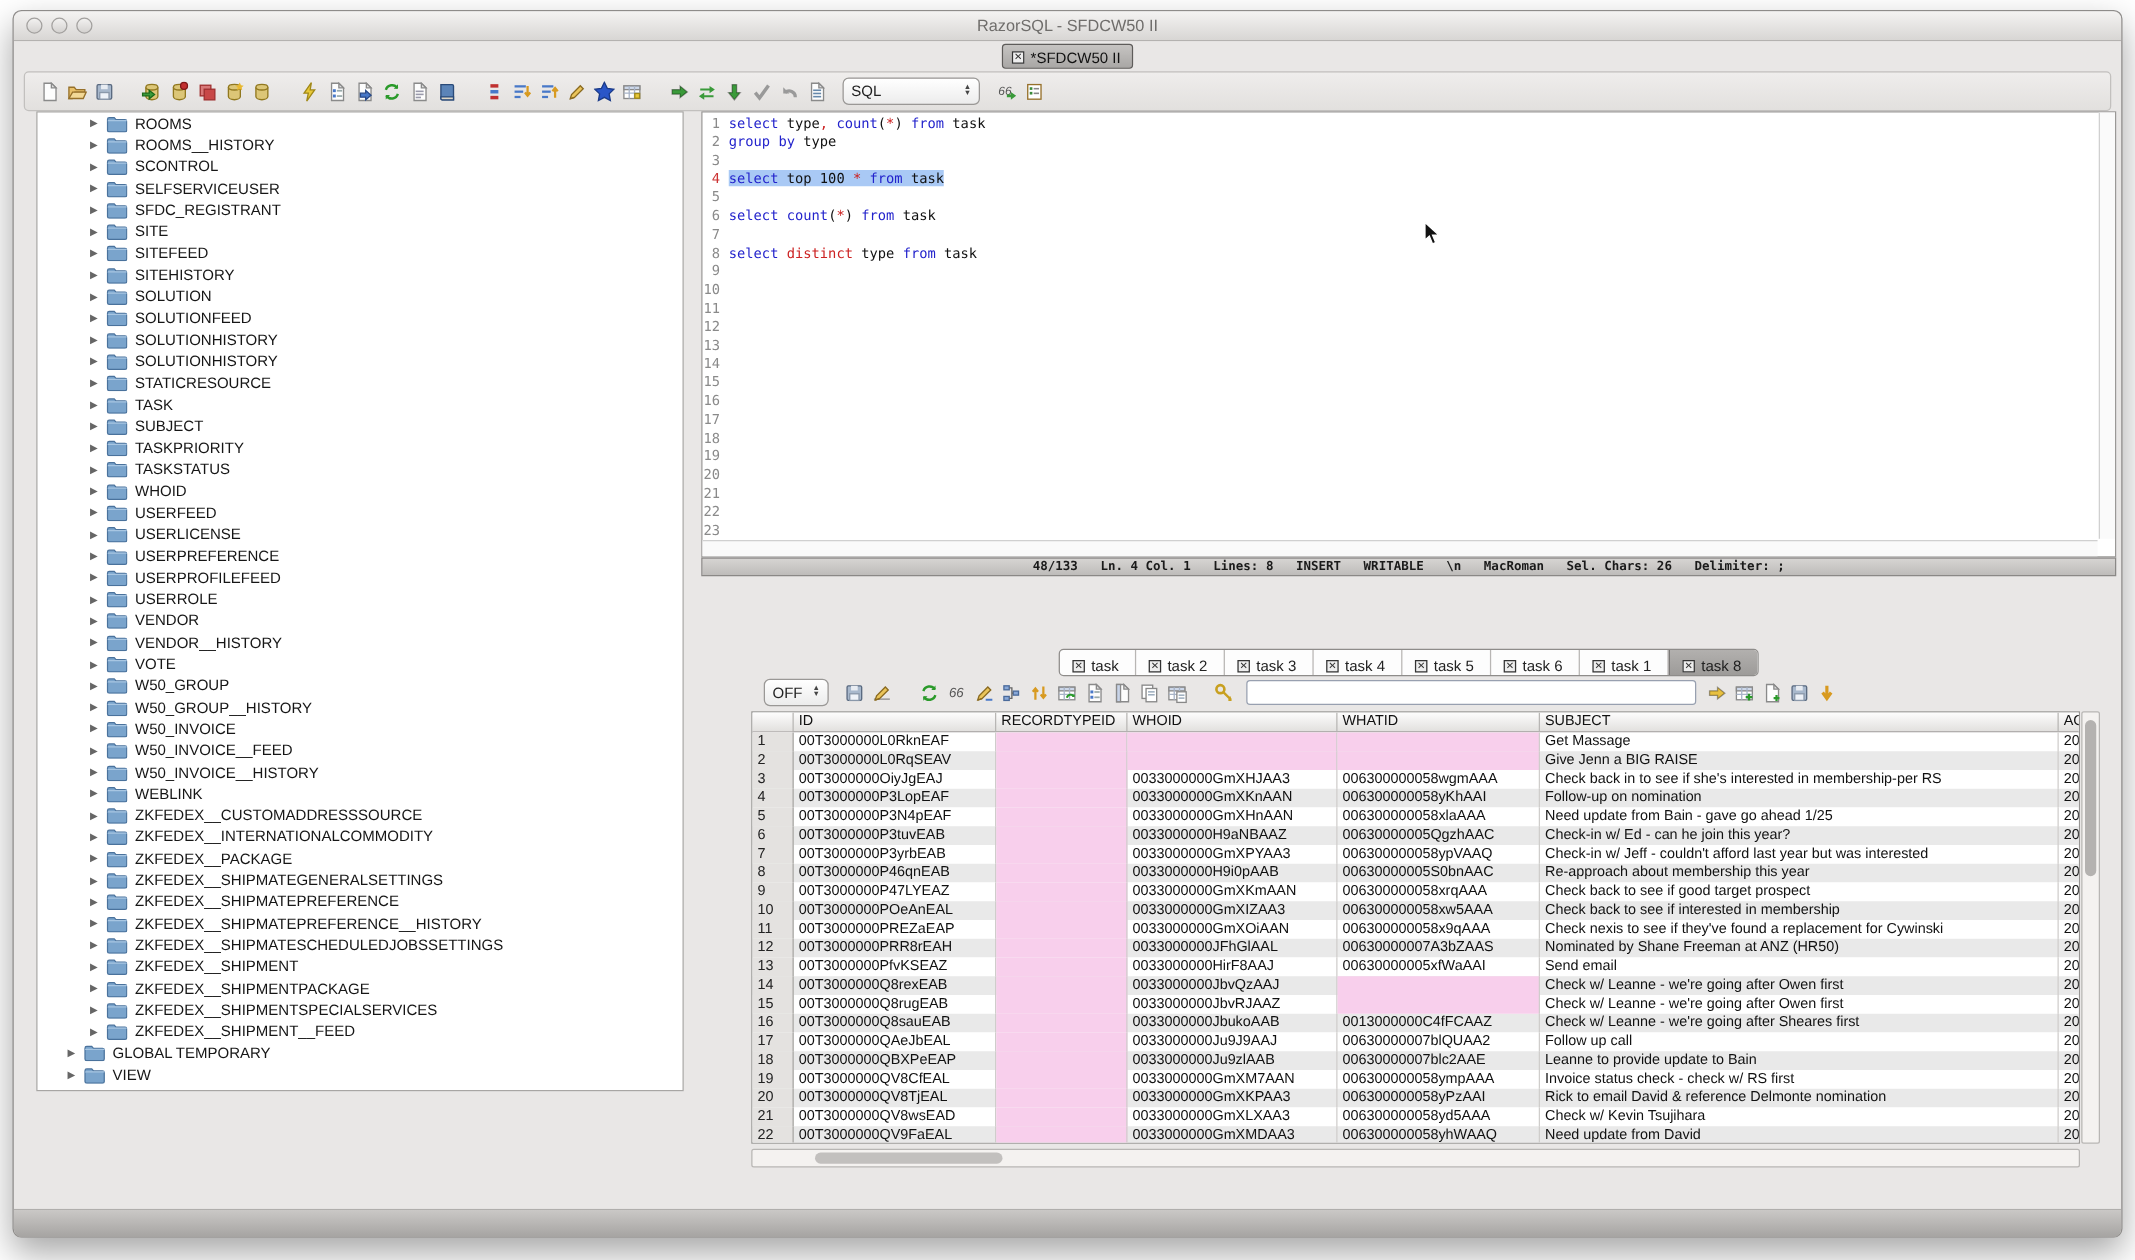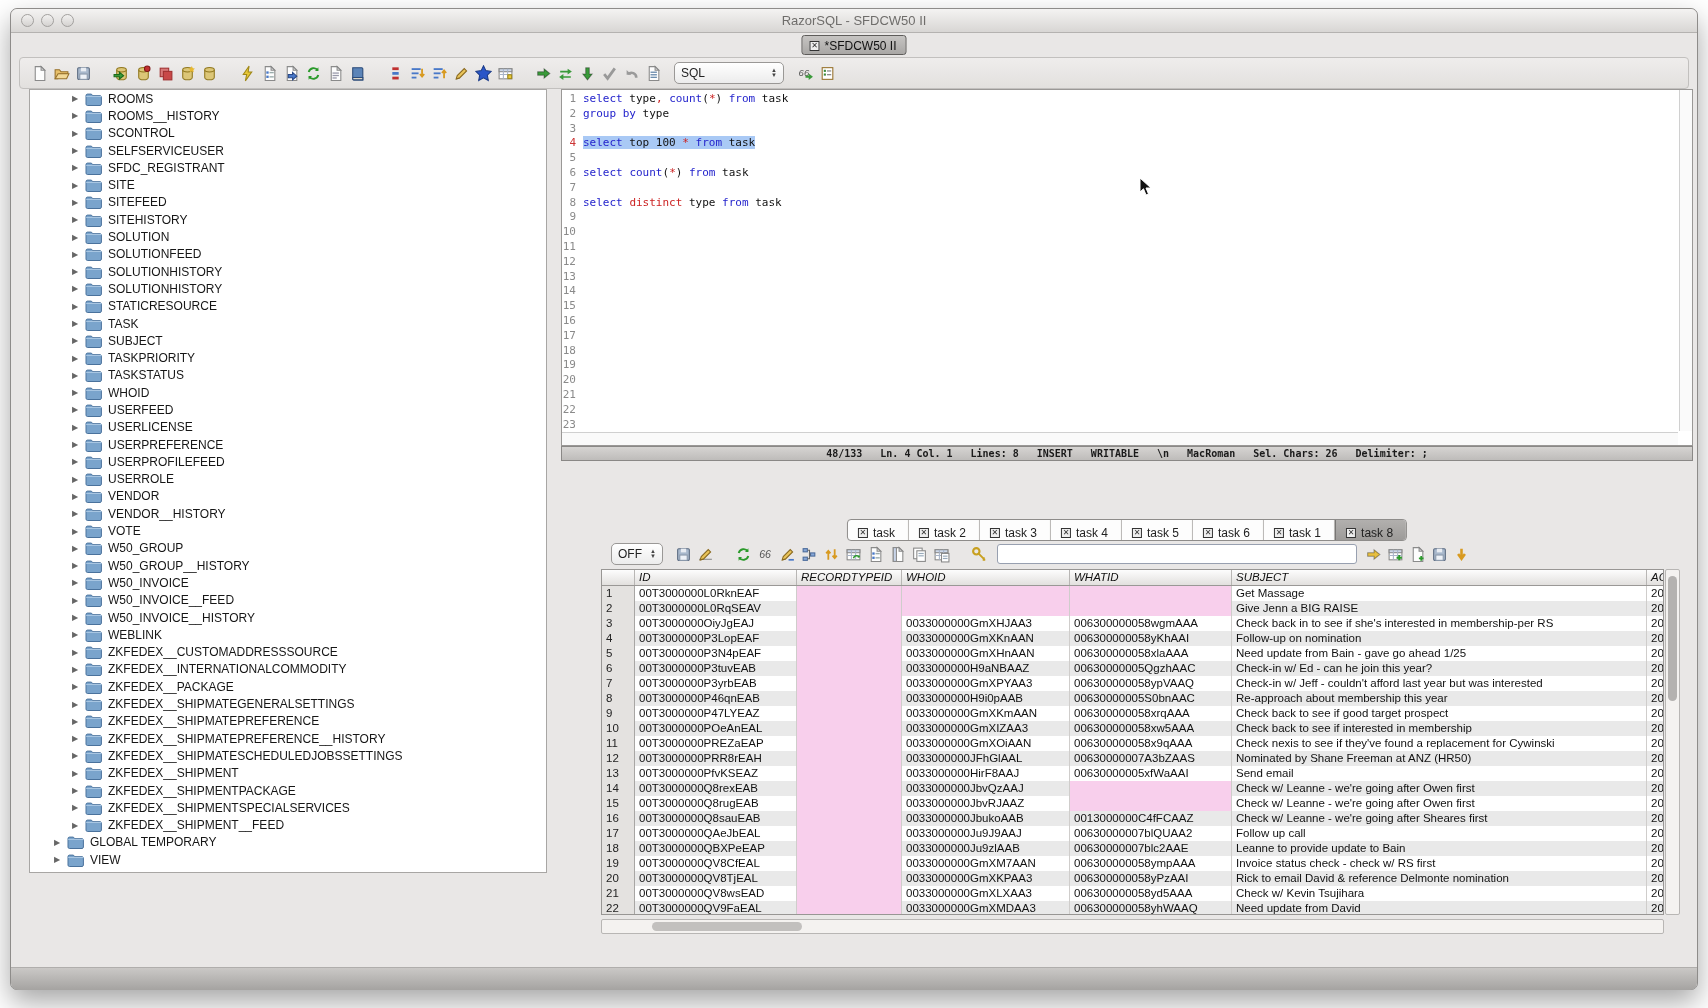--- a/index.html
+++ b/index.html
@@ -72,21 +72,21 @@
   .rtab:last-child { border-right:none; }
   .rtab.active { background:linear-gradient(#b2b0ae,#9b9997); border-left:1px solid #706e6c; }
   .rtoolbar { position:absolute; left:40px; top:452px; right:10px; height:26px;
     display:flex; align-items:center; }
   .search { width:360px; height:20px; background:#fff; border:1px solid #98a0b0;
     border-radius:3px; margin:0 6px; font-size:12px; padding:0 5px; }
   
   .grid-wrap { position:absolute; left:40px; top:480px; width:1063px; height:346px;
     border:1px solid #989694; background:#fff; overflow:hidden; }
   .gh { display:flex; height:16px; background:linear-gradient(#fdfdfd,#e2e0de);
-    border-bottom:1px solid #9a9896; font-size:11.5px; color:#111;font-style:italic; }
+    border-bottom:1px solid #9a9896; font-size:11.5px; color:#111; }
   .gh .c { padding:1px 0 0 4px; border-right:1px solid #b8b6b4; overflow:hidden;
     white-space:nowrap; flex:none; }
   .gr { display:flex; height:15px; font-size:11.5px; color:#111; background:#fff; }
   .gr.alt { background:#e9e9e9; }
   .gr .c { padding:0.5px 0 0 4px; border-right:1px solid #cfcdcb; overflow:hidden;
     white-space:nowrap; flex:none; }
   .gr .c.null { background:#f8cfec; }
   .gr .rn { background:#e4e2e0; border-right:1px solid #a8a6a4; color:#222; }
   .gh .rn { background:linear-gradient(#fdfdfd,#e2e0de); }
   .w-rn{width:33px;} .w-id{width:162px;} .w-rt{width:105px;} .w-who{width:168px;}

